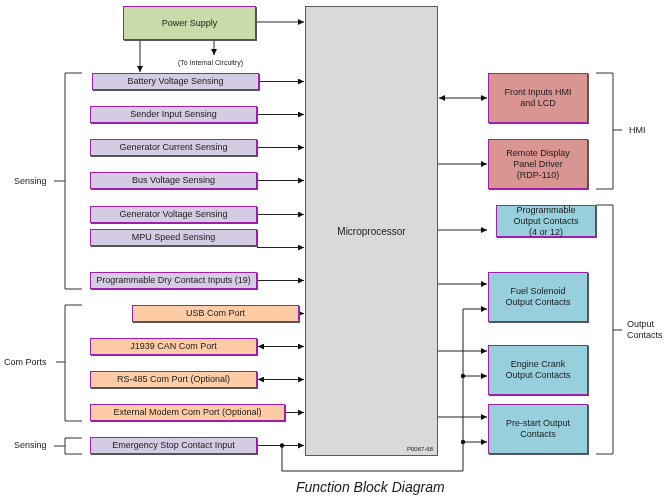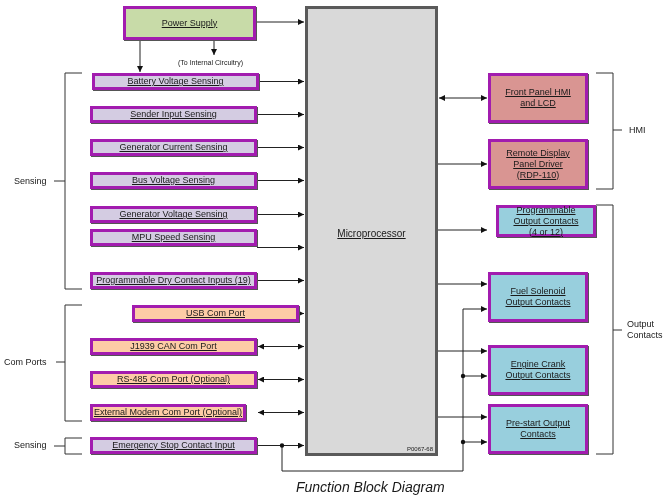--- a/index.html
+++ b/index.html
@@ -1,21 +1,21 @@
 <!DOCTYPE html>
 <html><head>
   <meta charset="utf-8">
   <style>
     html, body { margin: 0; padding: 0; background: #ffffff; }
     body { width: 668px; height: 498px; position: relative; overflow: hidden;
            font-family: "Liberation Sans", sans-serif; color: #1a1a1a; }
     #diagram { position: absolute; left: 0; top: 0; }
-    .box { position: absolute; box-sizing: border-box; border: 3px solid #a21caf;
+    .box { position: absolute; box-sizing: border-box; border: 1px solid #a21caf;
            display: flex; align-items: center; justify-content: center; text-align: center;
-           font-size: 9px; line-height: 11px; box-shadow: 1px 1px 0 #555; text-decoration: underline; }
+           font-size: 9px; line-height: 11px; box-shadow: 1px 1px 0 #555; }
     .box span { white-space: pre-line; }
     .green { background: #c8dba8; }
     .purple { background: #d4cce2; }
     .orange { background: #fdcca6; }
     .red { background: #d99592; }
     .blue { background: #98cfdd; }
     .micro { background: #d9d9d9; border-color: #5a5a5a; font-size: 10px; box-shadow: none; }
     .lbl { position: absolute; font-size: 9px; line-height: 11px; white-space: pre-line; }
     .small { font-size: 7px; }
     .partno { position: absolute; font-size: 6px; }
@@ -110,30 +110,30 @@
     </div>
     <div class="box orange" style="left: 90px; top: 305px; width: 167px; height: 17px; margin-left: 42px;">
       <span>USB Com Port</span>
     </div>
     <div class="box orange" style="left: 90px; top: 338px; width: 167px; height: 17px;">
       <span>J1939 CAN Com Port</span>
     </div>
     <div class="box orange" style="left: 90px; top: 371px; width: 167px; height: 17px;">
       <span>RS-485 Com Port (Optional)</span>
     </div>
-    <div class="box orange" style="left: 90px; top: 404px; width: 156px; height: 17px;">
+    <div class="box orange" style="left: 90px; top: 404px; width: 195px; height: 17px;">
       <span>External Modem Com Port (Optional)</span>
     </div>
     <div class="box purple" style="left: 90px; top: 437px; width: 167px; height: 17px;">
       <span>Emergency Stop Contact Input</span>
     </div>
   </div>
 
 <div class="box red" style="left:488px;top:73px;width:100px;height:50px;">
-  <span>Front Panel HMI
+  <span>Front Inputs HMI
 and LCD</span>
 </div>
 <div class="box red" style="left:488px;top:139px;width:100px;height:50px;">
   <span>Remote Display
 Panel Driver
 (RDP-110)</span>
 </div>
 
 <div class="box blue" style="left:496px;top:205px;width:100px;height:32px;">
   <span>Programmable

